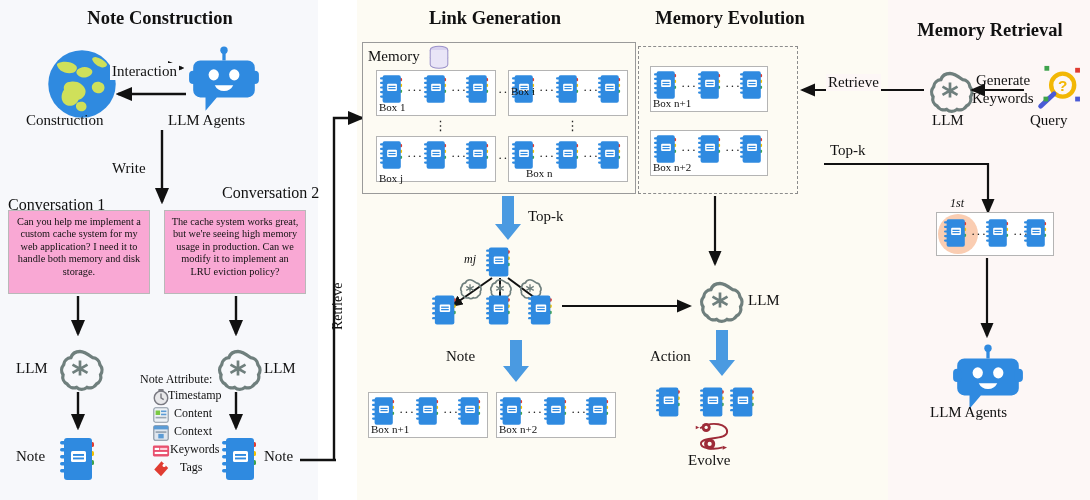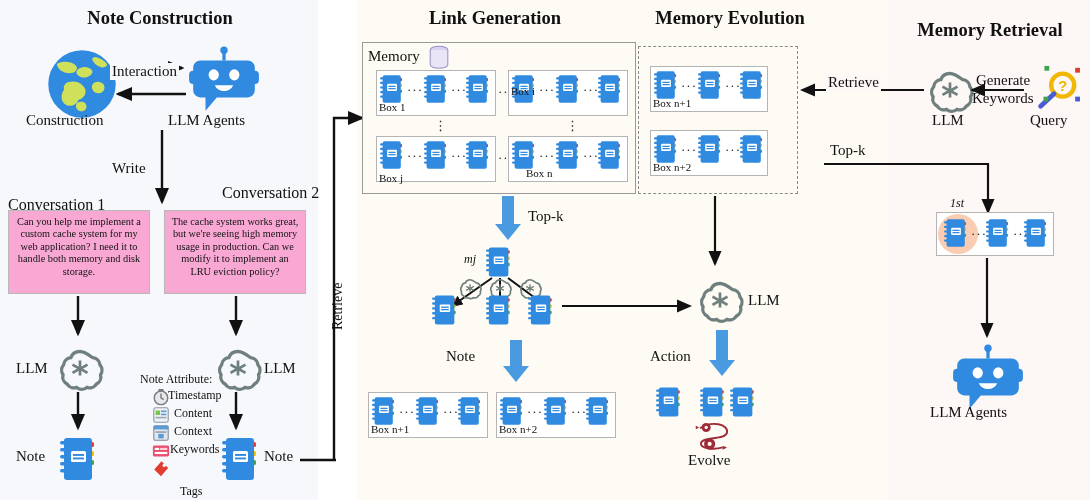--- a/index.html
+++ b/index.html
@@ -209,21 +209,21 @@
     <use href="#attr-context" width="18" height="18"></use>
   </svg>
 <div class="lbl sm" style="left:174px;top:424px;">Context</div>
 <svg class="note" style="left:152px;top:442px;" width="18" height="18">
     <use href="#attr-keywords" width="18" height="18"></use>
   </svg>
 <div class="lbl sm" style="left:170px;top:442px;">Keywords</div>
 <svg class="note" style="left:152px;top:460px;" width="18" height="18">
     <use href="#attr-tags" width="18" height="18"></use>
   </svg>
-<div class="lbl sm" style="left:180px;top:484px;">Tags</div>
+<div class="lbl sm" style="left:180px;top:460px;">Tags</div>
 
 <svg style="left:300px;top:100px;" width="70" height="366">
   <path d="M34 360 L34 18 L62 18" fill="none" stroke="#111" stroke-width="2.4" marker-end="url(#ah)"></path>
   <line x1="0" y1="360" x2="36" y2="360" stroke="#111" stroke-width="2.4"></line>
 </svg>
 <div class="rot" style="left:330px;top:330px;">Retrieve</div>
 
 <div class="ttl" style="left:375px;top:8px;width:240px;">Link Generation</div>
 
 <div class="memwrap" style="left:362px;top:42px;width:274px;height:152px;"></div>

